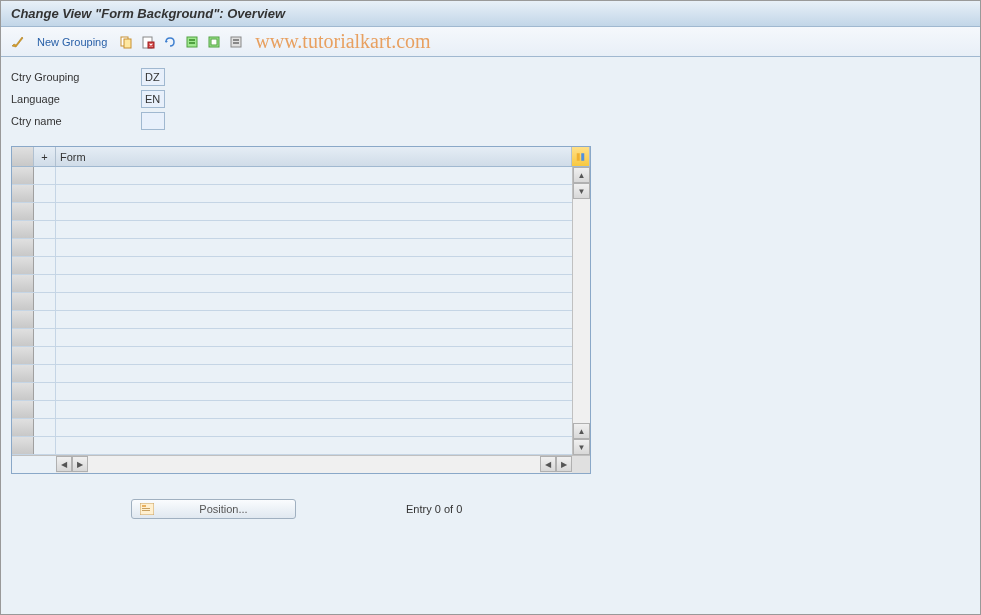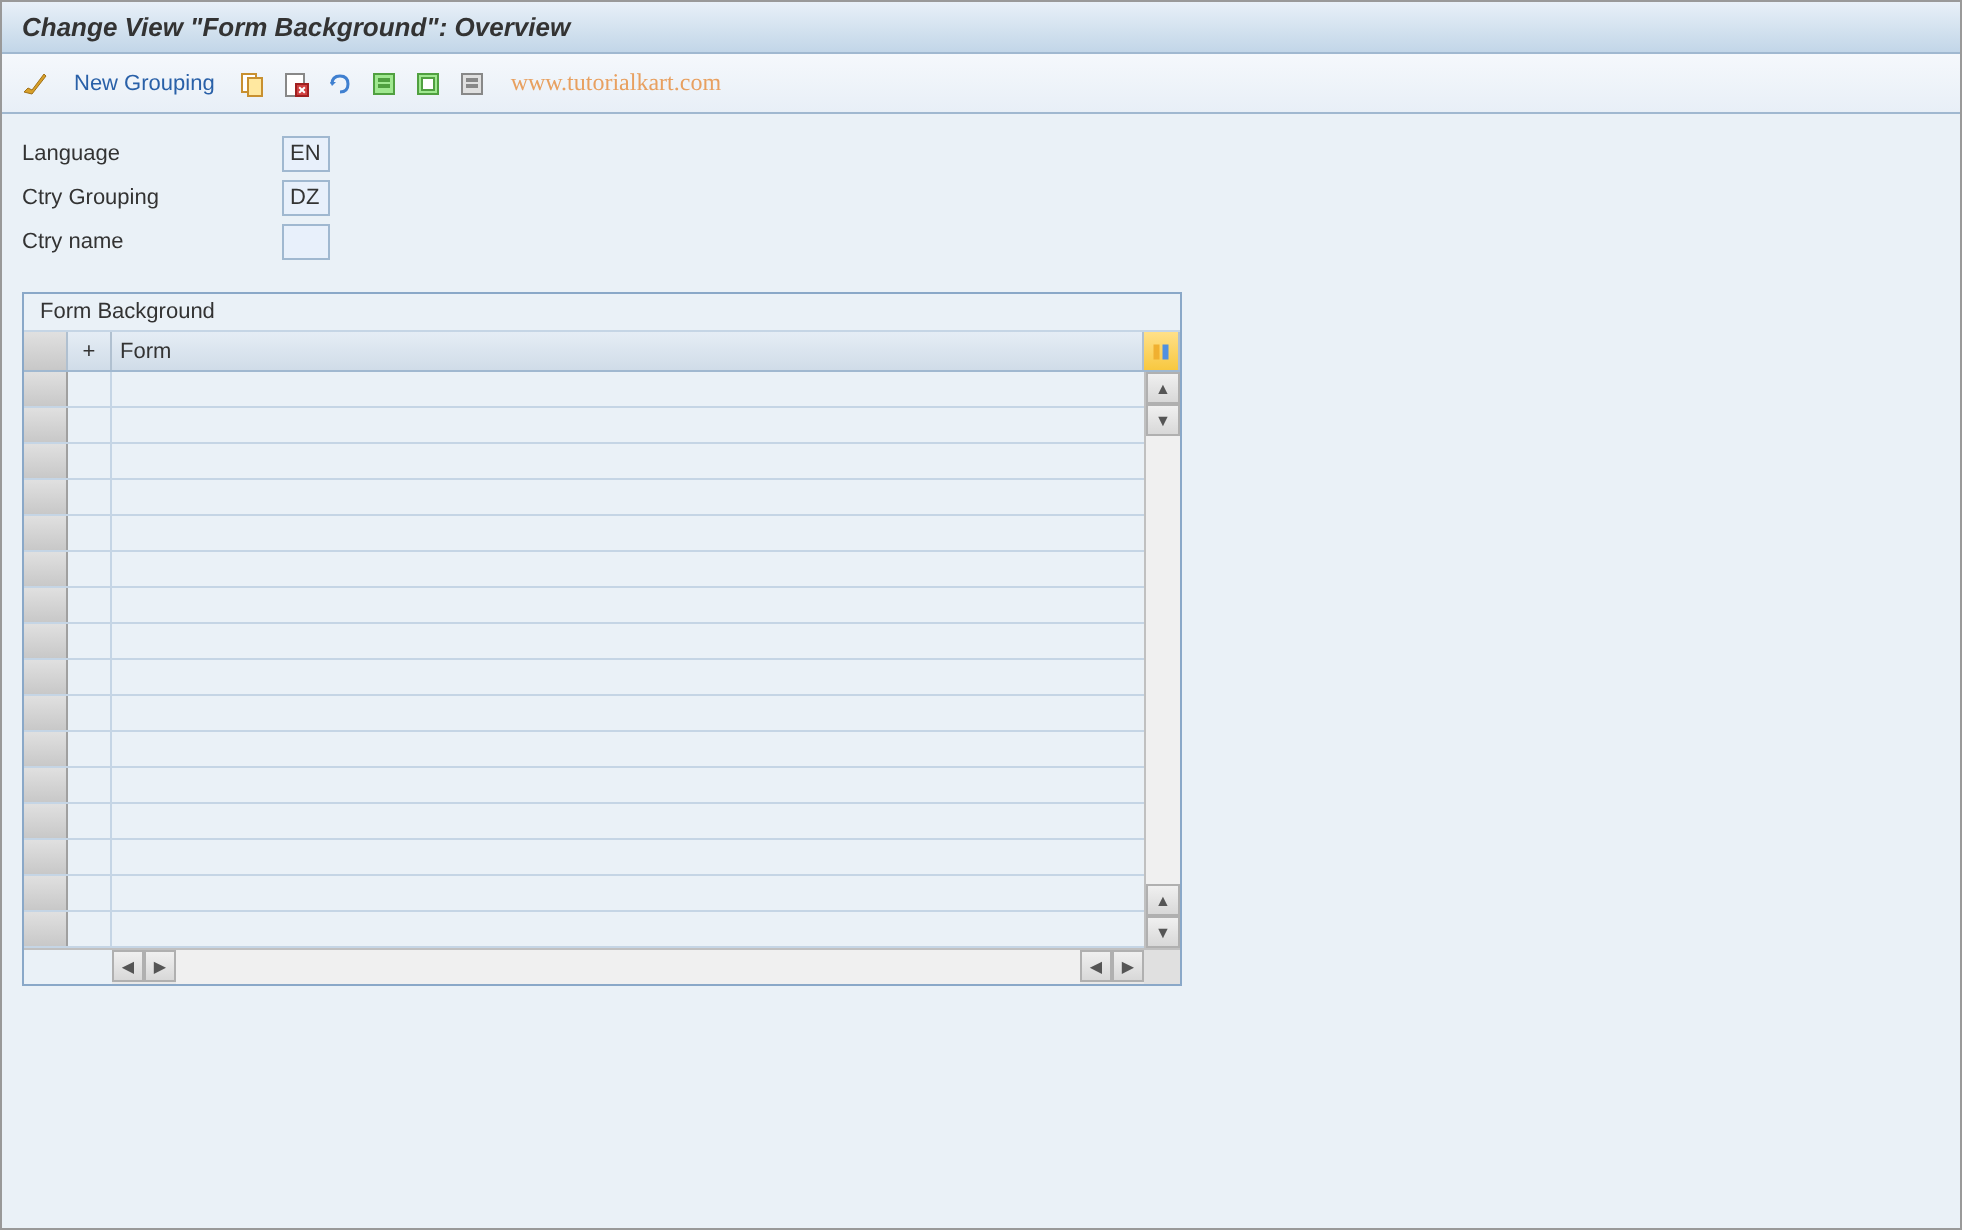--- a/index.html
+++ b/index.html
@@ -39,21 +39,21 @@
       cursor: pointer;
     }
     .new-entries {
       color: #2960a8;
       font-size: 11px;
       padding: 0 6px;
       cursor: pointer;
     }
     .watermark {
       color: #e8a060;
-      font-size: 12px;
+      font-size: 20px;
       margin-left: 6px;
       font-family: Georgia, serif;
     }
     .content-area {
       background: #eaf1f7;
       padding: 10px;
       height: calc(100% - 56px);
     }
     .form-fields {
       margin-bottom: 15px;
@@ -250,35 +250,34 @@
         <rect x="4" y="4" width="6" height="2" fill="#888"></rect>
         <rect x="4" y="7" width="6" height="2" fill="#888"></rect>
       </svg>
   </span>
   <span class="watermark">www.tutorialkart.com</span>
 </div>
 
 <div class="content-area">
   <div class="form-fields">
     <div class="form-row">
+      <span class="form-label">Ctry Grouping</span>
+      <input class="form-input short" value="DZ" style="">
+    </div>
+    <div class="form-row">
       <span class="form-label">Language</span>
       <input class="form-input short" value="EN" style="">
-    </div>
-    <div class="form-row">
-      <span class="form-label">Ctry Grouping</span>
-      <input class="form-input short" value="DZ" style="">
     </div>
     <div class="form-row">
       <span class="form-label">Ctry name</span>
       <input class="form-input short" value="" style="">
     </div>
   </div>
 
   <div class="table-container">
-    <div class="table-title">Form Background</div>
     <div class="table-grid">
       <div class="table-header">
         <div class="th th-select"></div>
         <div class="th th-plus">+</div>
         <div class="th th-line">Form</div>
         <div class="th th-config">
           <svg width="12" height="12" viewBox="0 0 12 12">
               <rect x="1" y="1" width="4" height="10" fill="#f0b030"></rect>
               <rect x="7" y="1" width="4" height="10" fill="#5090e0"></rect>
             </svg>
@@ -382,13 +381,27 @@
           <div class="scroll-btn" style="width:16px">▶</div>
           <div class="hscroll-track"></div>
           <div class="scroll-btn" style="width:16px">◀</div>
           <div class="scroll-btn" style="width:16px">▶</div>
         </div>
         <div class="hscroll-corner"></div>
       </div>
     </div>
   </div>
 
+  <div class="footer-row">
+    <button class="position-btn">
+      <span class="position-icon">
+        <svg width="14" height="12" viewBox="0 0 14 12">
+            <rect x="0" y="0" width="14" height="12" fill="#fff0d0" stroke="#c8a060"></rect>
+            <rect x="2" y="2" width="4" height="2" fill="#e8b060"></rect>
+            <rect x="2" y="5" width="8" height="1" fill="#c8a060"></rect>
+            <rect x="2" y="7" width="8" height="1" fill="#c8a060"></rect>
+          </svg>
+      </span>
+      <span style="flex:1;text-align:center">Position...</span>
+    </button>
+    <span class="entry-status">Entry 0 of 0</span>
+  </div>
 </div>
 
 </body></html>

